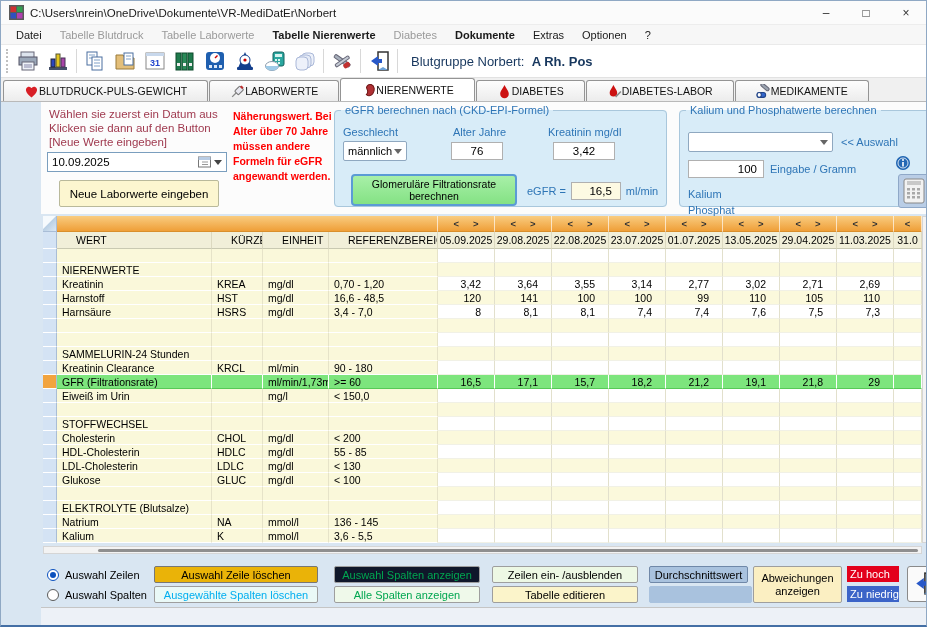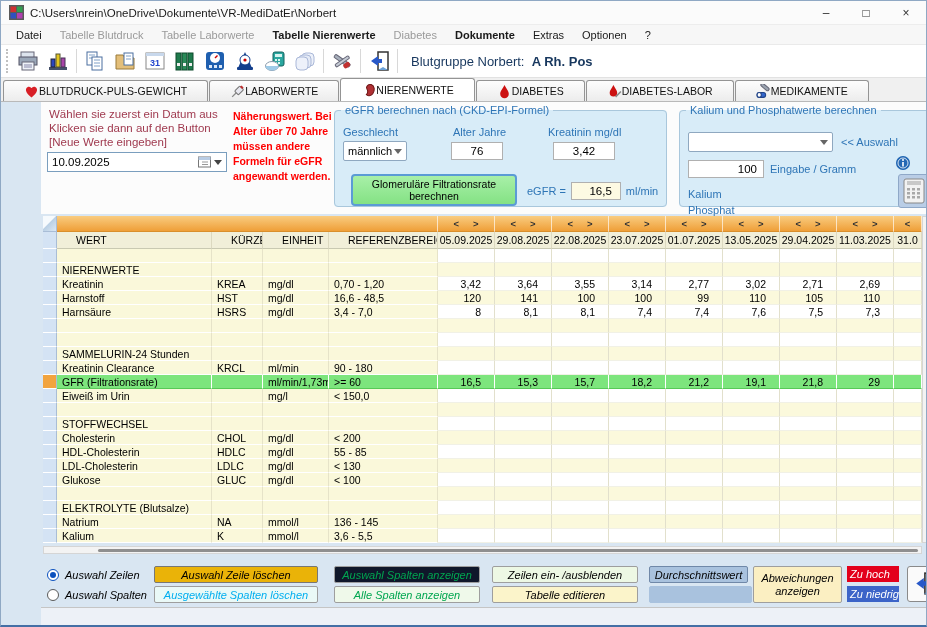--- a/index.html
+++ b/index.html
@@ -73,21 +73,21 @@
   .val{justify-content:flex-end;padding-right:13px;border-right:1px solid #E2E0CC;border-bottom:1px solid #F1F1E6;}
   .val.pale{background:#FBF9DC;}
   .val.white{background:#FFFFFF;}
   .hl{background:#7DE57D !important;border-right:1px solid #FFFFFF;border-bottom:1px solid #57C957;}
   .vscroll{position:absolute;left:881px;top:114px;width:12px;height:327px;background:#F3F3F3;border:1px solid #D5D5D5;}
   .vthumb{position:absolute;left:3px;width:4px;background:#9B9B9B;border-radius:2px;}
   .hscroll{position:absolute;left:2px;top:444px;width:879px;height:8px;background:#F3F3F3;border:1px solid #D5D5D5;}
   .hthumb{position:absolute;top:2px;height:3px;background:#8F8F8F;border-radius:2px;}
   
   .bstrip{position:absolute;left:0;top:462px;width:925px;height:42px;}
-  .bgroup{position:absolute;display:flex;flex-direction:column;gap:3px;font-style:italic;}
+  .bgroup{position:absolute;display:flex;flex-direction:column;gap:3px;}
   .bbtn{height:17px;display:flex;align-items:center;justify-content:center;font-size:11px;border-radius:2px;border:1px solid #9E9E9E;}
   .radio-row{display:flex;align-items:center;gap:6px;height:15px;font-size:11px;color:#000;}
   .radio{width:12px;height:12px;border-radius:50%;border:1px solid #5A5A5A;background:#fff;position:relative;}
   .radio.sel{border-color:#0B50BE;}
   .radio.sel::after{content:"";position:absolute;left:2px;top:2px;width:6px;height:6px;border-radius:50%;background:#0B50BE;}
   .badge{height:16px;display:flex;align-items:center;padding-left:3px;font-size:11px;color:#fff;}
   .btn-exit{position:absolute;left:866px;top:2px;width:38px;height:36px;background:#FAFAFA;border:1px solid #8A8A8A;border-radius:3px;
         display:flex;align-items:center;justify-content:center;}
   
   .statusbar{position:absolute;left:0;top:505px;width:925px;height:19px;background:#EDF1F7;border-top:1px solid #C5C5C5;}
@@ -306,20 +306,21 @@
           <svg width="13" height="12" viewBox="0 0 13 12">
               <rect x="0.5" y="1" width="12" height="10" fill="#FFF" stroke="#777"></rect>
               <rect x="0.5" y="1" width="12" height="3" fill="#B8CCE4"></rect>
               <line x1="4" y1="6" x2="10" y2="6" stroke="#999"></line>
               <line x1="4" y1="8.5" x2="10" y2="8.5" stroke="#999"></line>
             </svg>
           <span class="chev"></span>
         </span>
       </div>
 
+      <div class="btn-newvalues">Neue Laborwerte eingeben</div>
 
       <div class="warning">Näherungswert. Bei Alter über 70 Jahre müssen andere Formeln für eGFR angewandt werden.</div>
 
       <fieldset class="panel egfr">
         <legend>eGFR berechnen nach (CKD-EPI-Formel)</legend>
         <span class="blab" style="position:absolute;left:8px;top:10px;">Geschlecht</span>
         <div class="combo" style="position:absolute;left:8px;top:25px;width:64px;">
           <span>männlich</span>
           <span class="chev"></span>
         </div>
@@ -561,21 +562,21 @@
         <div class="cell val white"></div>
         <div class="cell val white"></div>
         <div class="cell val white"></div>
         <div class="cell val white"></div>
         <div class="cell rowhdr mark"></div>
         <div class="cell lbl hl">GFR (Filtrationsrate)</div>
         <div class="cell lbl hl"></div>
         <div class="cell lbl hl">ml/min/1,73m</div>
         <div class="cell lbl hl">&gt;= 60</div>
         <div class="cell val hl">16,5</div>
-        <div class="cell val hl">15,3</div>
+        <div class="cell val hl">17,1</div>
         <div class="cell val hl">15,7</div>
         <div class="cell val hl">18,2</div>
         <div class="cell val hl">21,2</div>
         <div class="cell val hl">19,1</div>
         <div class="cell val hl">21,8</div>
         <div class="cell val hl">29</div>
         <div class="cell val hl"></div>
         <div class="cell rowhdr"></div>
         <div class="cell lbl">Eiweiß im Urin</div>
         <div class="cell lbl"></div>

